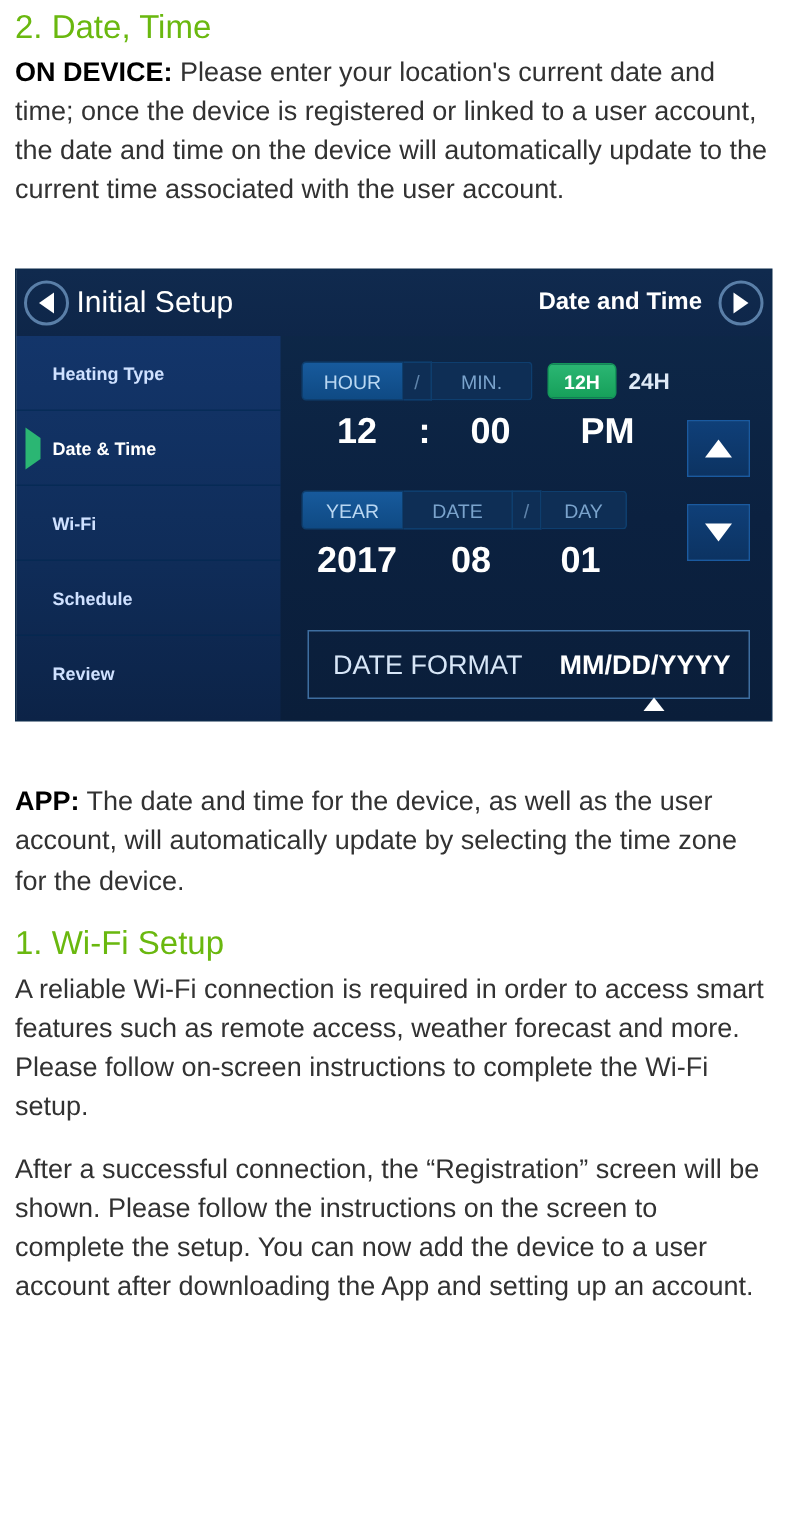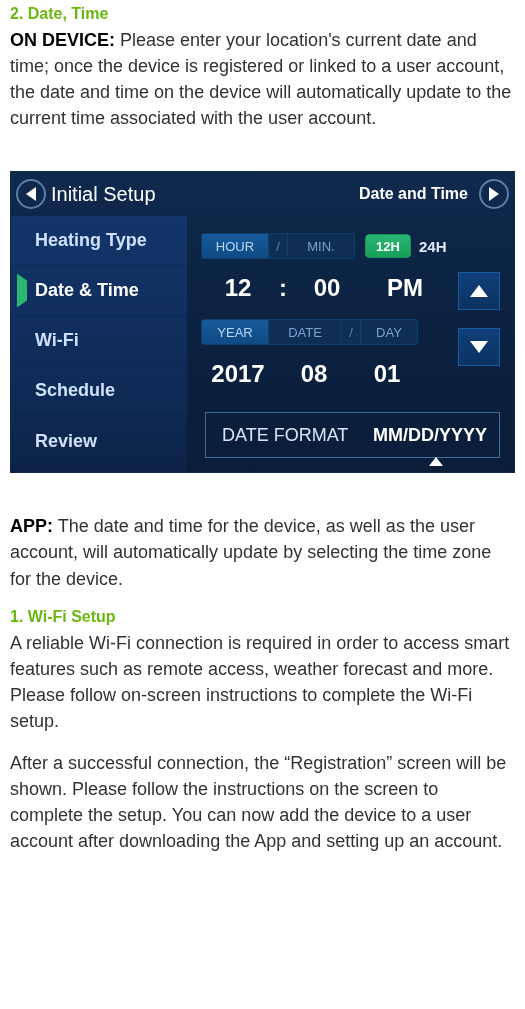--- a/index.html
+++ b/index.html
@@ -1,45 +1,45 @@
 <!DOCTYPE html>
 <html><head>
 <meta charset="utf-8">
 <style>
   html,body{margin:0;padding:0}
   body{font-family:Helvetica,Arial,sans-serif;color:#222;width:525px;background:#fff}
   .page{padding:5px 10px 30px 10px}
-  .sec-head{color:#6ab80f;font-weight:bold;font-size:16px;margin:0 0 4px 0}
+  .sec-head{color:#6ab80f;font-weight:normal;font-size:22px;margin:0 0 4px 0}
   .body-text{font-size:18px;line-height:1.45;margin:0 0 16px 0;color:#323232}
   .body-text b{color:#000;font-weight:bold}
   .device{margin:40px 0 40px 0;background:linear-gradient(180deg,#0e294a 0%,#0b2140 55%,#0a1e3a 100%);border:1px solid #0d2a4b;width:505px;box-sizing:border-box}
   
   .titlebar{display:flex;align-items:center;background:linear-gradient(180deg,#102a4e 0%,#0e2649 100%);height:44px;color:#fff;font-size:20px}
   .titlebar .back{width:40px;display:flex;align-items:center;justify-content:center}
   .titlebar .ttl{flex:0 0 auto;font-weight:400}
   .titlebar .spacer{flex:1}
   .titlebar .right-title{font-weight:bold;font-size:16px;margin-right:6px}
   .titlebar .fwd{width:40px;display:flex;align-items:center;justify-content:center}
   
   .drow{display:flex;height:256px}
   .side{width:176px;background:linear-gradient(180deg,#13356a 0%,#0f2c58 60%,#0c2347 100%)}
-  .side-item{height:50px;border-bottom:1px solid rgba(0,40,80,.6);display:flex;align-items:center;color:#cfe1ff;font-size:18px;font-weight:bold;padding-left:24px;box-sizing:border-box;position:relative}
+  .side-item{height:50px;border-bottom:1px solid rgba(0,40,80,.6);display:flex;align-items:center;color:#cfe1ff;font-size:12px;font-weight:bold;padding-left:24px;box-sizing:border-box;position:relative}
   .side-item:last-child{border-bottom:none}
   .side-item.active{color:#fff}
   .side-item .tri{position:absolute;left:6px;top:50%;transform:translateY(-50%)}
   .main{flex:1;position:relative;padding:14px 14px 14px 14px;font-family:Arial,Helvetica,sans-serif}
   .row-labels{display:flex;align-items:center;height:28px;margin-top:2px}
   .pill{display:inline-flex;align-items:center;justify-content:center;height:24px;font-size:13px;font-family:Arial,sans-serif}
   .pill-left{background:linear-gradient(180deg,#175a9c 0%,#0f4a84 100%);color:#b9d7f2;width:62px;border-radius:3px 0 0 3px;border:1px solid #0e3e6e}
   .pill-mid{background:#0e2e55;color:#7aa3cc;width:60px;border:1px solid #0e3e6e;border-left:none}
   .pill-right{background:#0e2e55;color:#7aa3cc;width:60px;border:1px solid #0e3e6e;border-left:none;border-radius:0 3px 3px 0}
   .seg{display:flex;align-items:center;margin-left:10px}
   .seg .btn12{background:linear-gradient(180deg,#2bb673 0%,#16a05a 100%);border:1px solid #14965a;color:#fff;font-weight:bold;font-size:13px;height:22px;width:44px;border-radius:4px;display:flex;align-items:center;justify-content:center}
   .seg .lbl24{color:#dfeaf7;font-size:15px;margin-left:8px;font-weight:bold}
-  .val-row{display:flex;align-items:center;height:44px;margin-top:6px;color:#fff;font-size:24px;font-weight:600;font-family:'Arial Narrow',Arial,sans-serif}
+  .val-row{display:flex;align-items:flex-start;height:44px;margin-top:6px;color:#fff;font-size:24px;font-weight:600;font-family:'Arial Narrow',Arial,sans-serif}
   .val-row .c{display:inline-flex;justify-content:center}
   .val-row .c1{width:74px}
   .val-row .colon{width:16px;text-align:center}
   .val-row .c2{width:72px}
   .val-row .c3{width:72px;margin-left:6px}
   .arrows{position:absolute;right:14px;top:56px;display:flex;flex-direction:column;gap:18px}
   .arrow-btn{width:40px;height:36px;background:linear-gradient(180deg,#0f3f78 0%,#0c3362 100%);border:1px solid #1a5aa0;display:flex;align-items:center;justify-content:center}
   .fmt-row{position:absolute;left:18px;right:14px;bottom:14px;height:44px;border:1px solid #3e6ea0;display:flex;align-items:center}
   .fmt-row .lbl{flex:1;color:#d7e6f7;font-size:18px;padding-left:16px}
   .fmt-row .val{color:#fff;font-weight:bold;font-size:18px;padding-right:12px;position:relative}

